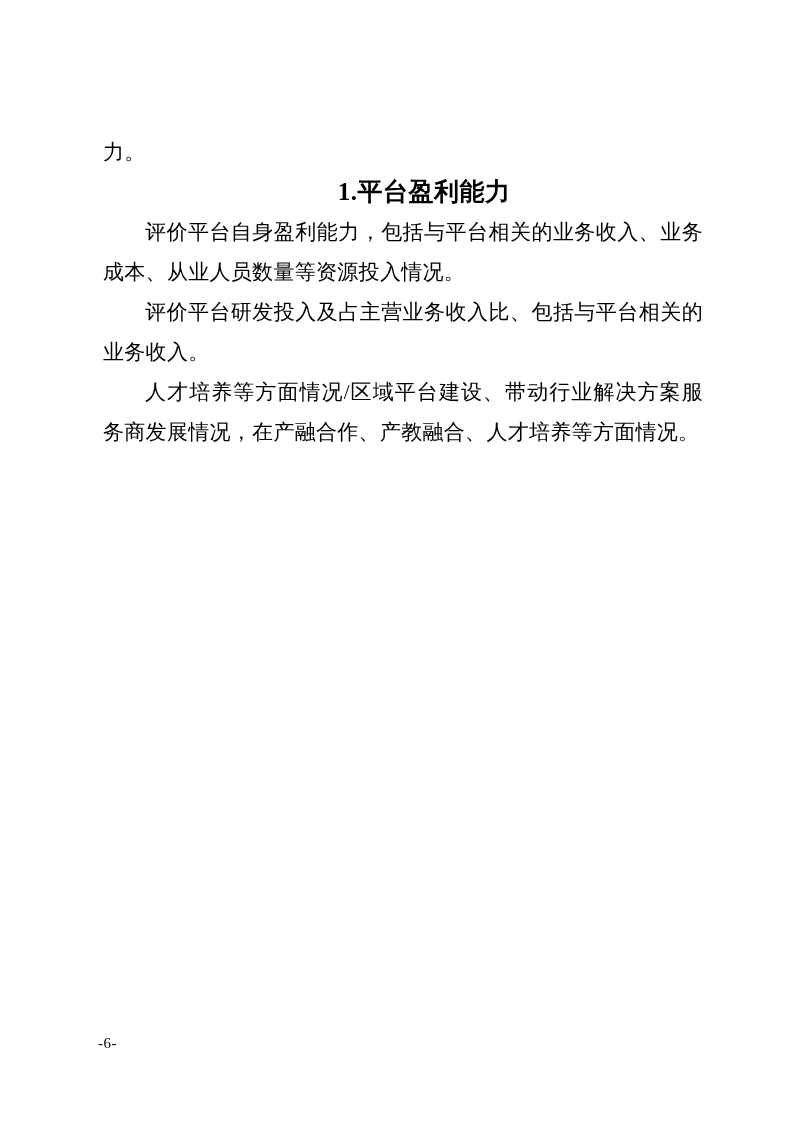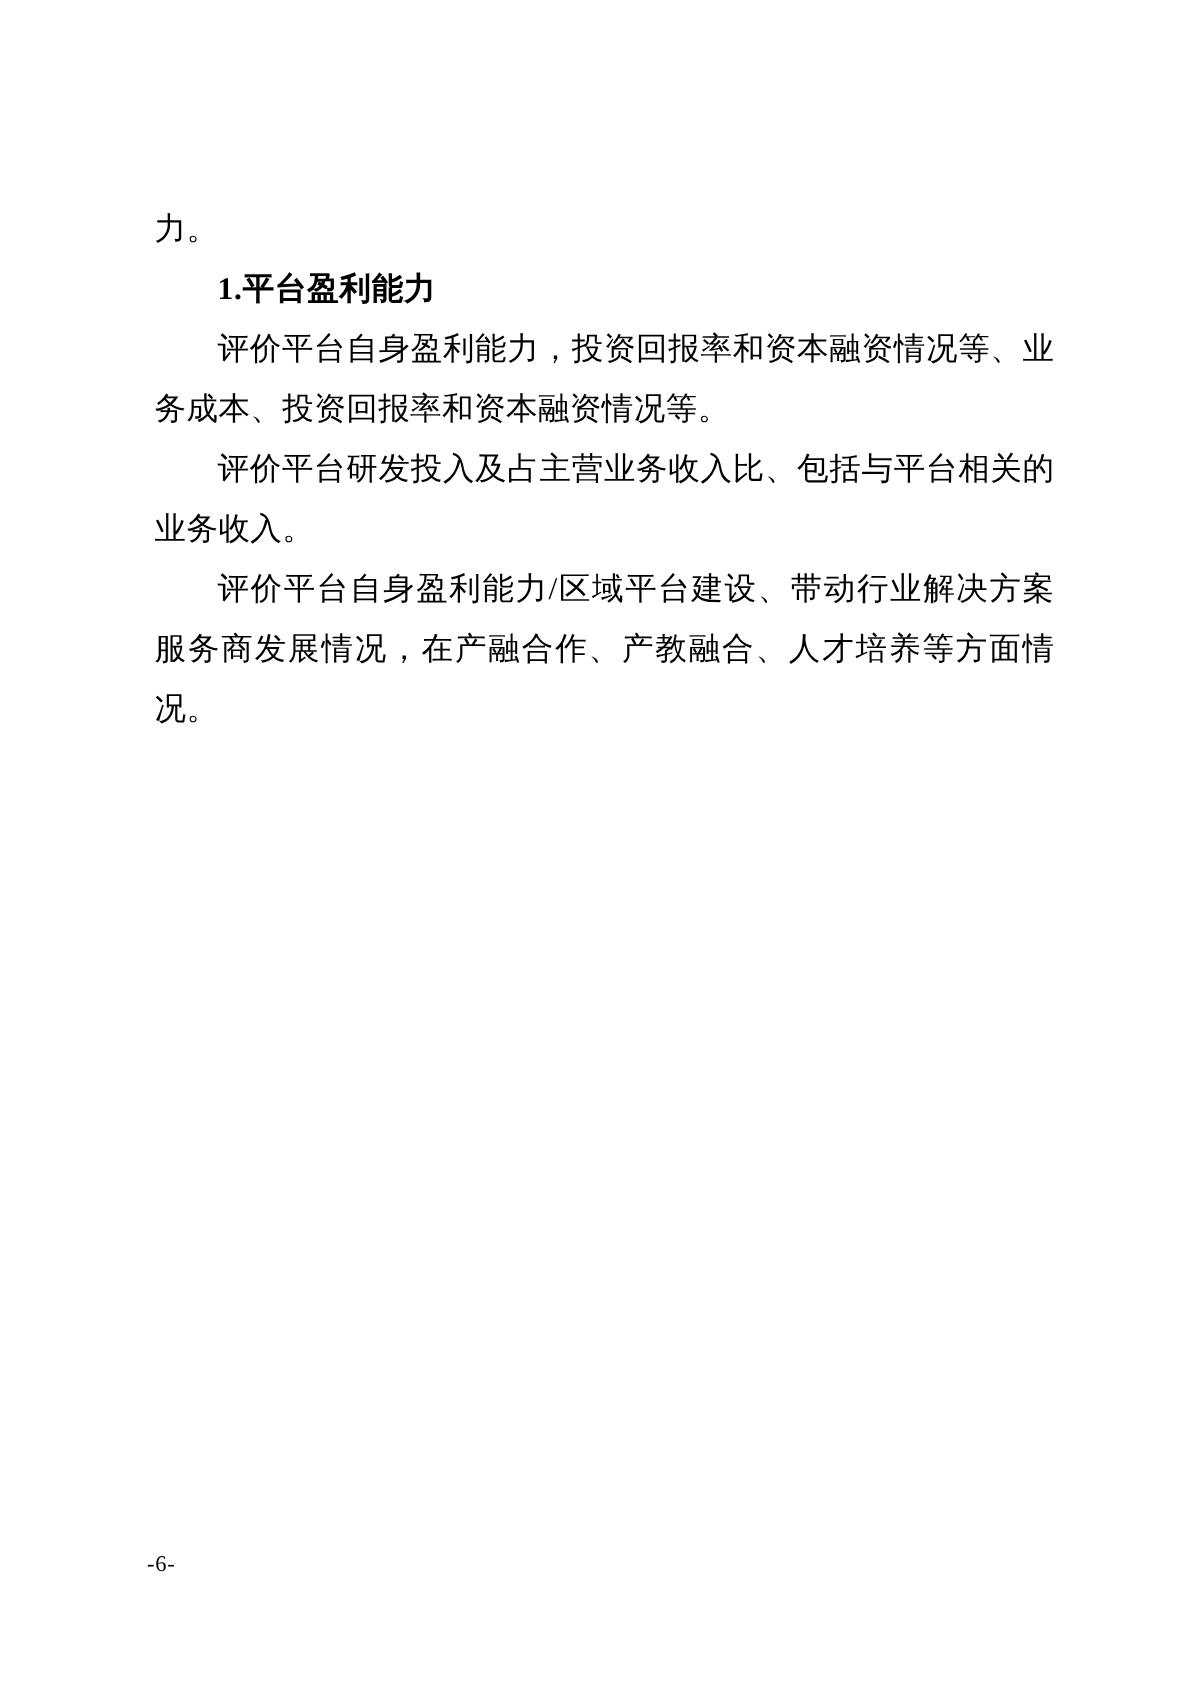--- a/index.html
+++ b/index.html
@@ -35,27 +35,28 @@
     text-align: justify;
     text-justify: inter-ideograph;
     letter-spacing: 0.3px;
     margin: 0;
     font-family: "Liberation Serif", serif;
   }
   .indent {
     text-indent: 42px;
   }
   .heading {
-    font-size: 21px;
+    font-size: 25px;
     line-height: 40px;
     margin: 0;
     font-weight: bold;
     text-indent: 42px;
     letter-spacing: 0.5px;
     font-family: "Liberation Serif", serif;
+    text-align: center;
   }
   .footer {
     position: absolute;
     left: 98px;
     top: 1035px;
     font-size: 15px;
     letter-spacing: 0.5px;
     color: #000000;
     font-family: "Liberation Serif", serif;
   }
@@ -64,25 +65,25 @@
 <body>
 
 <div class="page">
 
   <div class="content">
 
     <p class="para">力。</p>
 
     <p class="heading">1.平台盈利能力</p>
 
-    <p class="para indent">评价平台自身盈利能力，投资回报率和资本融资情况等、业务成本、投资回报率和资本融资情况等。</p>
+    <p class="para indent">评价平台自身盈利能力，包括与平台相关的业务收入、业务成本、从业人员数量等资源投入情况。</p>
 
 
     <p class="para indent">评价平台研发投入及占主营业务收入比、包括与平台相关的业务收入。</p>
 
 
-    <p class="para indent">评价平台自身盈利能力/区域平台建设、带动行业解决方案服务商发展情况，在产融合作、产教融合、人才培养等方面情况。</p>
+    <p class="para indent">人才培养等方面情况/区域平台建设、带动行业解决方案服务商发展情况，在产融合作、产教融合、人才培养等方面情况。</p>
 
   </div>
 
   <div class="footer">-6-</div>
 
 </div>
 
 </body></html>

